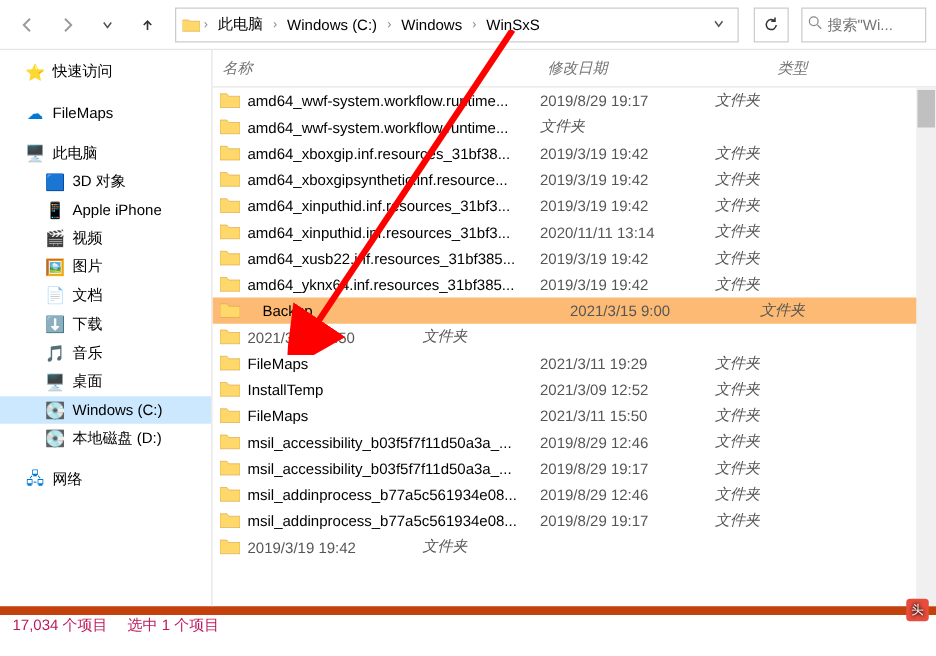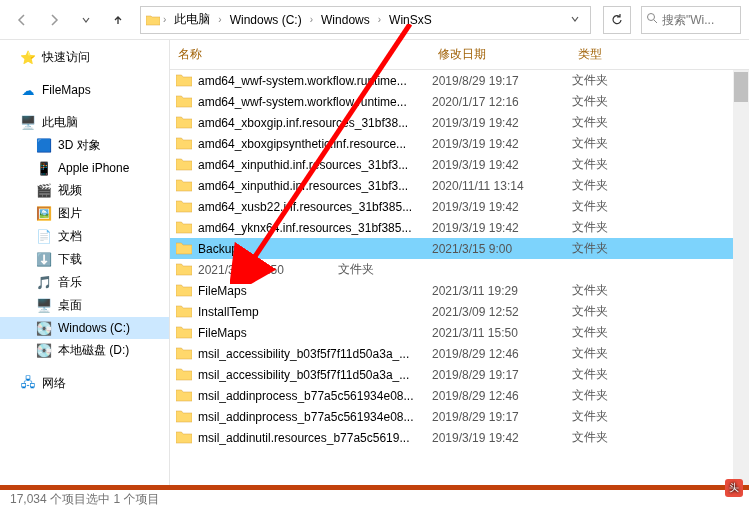--- a/index.html
+++ b/index.html
@@ -20,33 +20,33 @@
 .main { display: flex; height: 445px; }
 .sidebar { width: 170px; border-right: 1px solid #e5e5e5; padding: 6px 0; overflow-y: auto; }
 .sb-item { display: flex; align-items: center; padding: 3px 8px 3px 20px; cursor: pointer; gap: 6px; }
 .sb-item.child { padding-left: 36px; }
 .sb-item.selected { background: #cce8ff; }
 .sb-spacer { height: 10px; }
 .sb-icon { width: 16px; height: 16px; display: inline-flex; align-items: center; justify-content: center; font-size: 13px; }
 
 .content { flex: 1; display: flex; flex-direction: column; position: relative; }
 .headers { display: flex; border-bottom: 1px solid #e5e5e5; padding: 6px 0; }
-.hcol { color: #a16207; padding-left: 8px; }
+.hcol { color: #737373; padding-left: 8px; font-style: italic; }
 .hcol.name { width: 260px; }
 .hcol.date { width: 140px; }
-.hcol.type { width: 120px; }
+.hcol.type { width: 120px; margin-left: 44px; }
 .file-list { flex: 1; overflow-y: auto; overflow-x: hidden; position: relative; }
 .row { display: flex; align-items: center; height: 21px; padding-left: 6px; cursor: pointer; }
-.row.selected { background: #7dd3fc; }
+.row.selected { background: #fdba74; gap: 12px; }
 .row .ficon { width: 18px; height: 16px; margin-right: 4px; }
 .row .fname { width: 234px; white-space: nowrap; overflow: hidden; text-overflow: ellipsis; }
 .row .fdate { width: 140px; color: #555; }
-.row .ftype { width: 120px; color: #555; }
-
-.statusbar { height: 24px; border-top: 5px solid #c2410c; display: flex; align-items: center; padding: 0 10px; color: #737373; }
+.row .ftype { width: 120px; color: #555; font-style: italic; }
+
+.statusbar { height: 24px; border-top: 7px solid #c2410c; display: flex; align-items: center; padding: 0 10px; gap: 16px; color: #be185d; }
 
 .red-arrow { position: absolute; top: 24px; left: 230px; pointer-events: none; z-index: 10; }
 
 .scrollbar-track { position: absolute; right: 0; top: 0; width: 16px; height: 100%; background: #f0f0f0; }
 .scrollbar-thumb { position: absolute; right: 1px; top: 2px; width: 14px; height: 30px; background: #c0c0c0; }
 
 .folder-svg { fill: #ffd86b; stroke: #d9a441; stroke-width: 0.5; }
 
 .watermark { position: absolute; right: 6px; bottom: 28px; font-size: 14px; color: #fff; text-shadow: 0 0 3px #000, 0 0 3px #000; display: flex; align-items: center; gap: 4px; }
 .wm-logo { width: 18px; height: 18px; background: #e74c3c; border-radius: 3px; display: inline-flex; align-items: center; justify-content: center; color: #fff; font-size: 10px; }
@@ -194,21 +194,20 @@
             </svg></span>
           <span class="fname">amd64_wwf-system.workflow.runtime...</span>
           <span class="fdate">2019/8/29 19:17</span>
           <span class="ftype">文件夹</span>
         </div>
         <div class="row">
           <span class="ficon"><svg width="16" height="14" viewBox="0 0 16 14">
               <path class="folder-svg" d="M0 2 L0 13 L16 13 L16 4 L7 4 L5.5 2 Z"></path>
             </svg></span>
           <span class="fname">amd64_wwf-system.workflow.runtime...</span>
-          <span class="fdate">2020/1/17 12:16</span>
           <span class="ftype">文件夹</span>
         </div>
         <div class="row">
           <span class="ficon"><svg width="16" height="14" viewBox="0 0 16 14">
               <path class="folder-svg" d="M0 2 L0 13 L16 13 L16 4 L7 4 L5.5 2 Z"></path>
             </svg></span>
           <span class="fname">amd64_xboxgip.inf.resources_31bf38...</span>
           <span class="fdate">2019/3/19 19:42</span>
           <span class="ftype">文件夹</span>
         </div>
@@ -320,21 +319,20 @@
               <path class="folder-svg" d="M0 2 L0 13 L16 13 L16 4 L7 4 L5.5 2 Z"></path>
             </svg></span>
           <span class="fname">msil_addinprocess_b77a5c561934e08...</span>
           <span class="fdate">2019/8/29 19:17</span>
           <span class="ftype">文件夹</span>
         </div>
         <div class="row">
           <span class="ficon"><svg width="16" height="14" viewBox="0 0 16 14">
               <path class="folder-svg" d="M0 2 L0 13 L16 13 L16 4 L7 4 L5.5 2 Z"></path>
             </svg></span>
-          <span class="fname">msil_addinutil.resources_b77a5c5619...</span>
           <span class="fdate">2019/3/19 19:42</span>
           <span class="ftype">文件夹</span>
         </div>
       </div>
   </div>
 </div>
 
 <div class="statusbar">
   <span>17,034 个项目</span>
   <span>选中 1 个项目</span>

